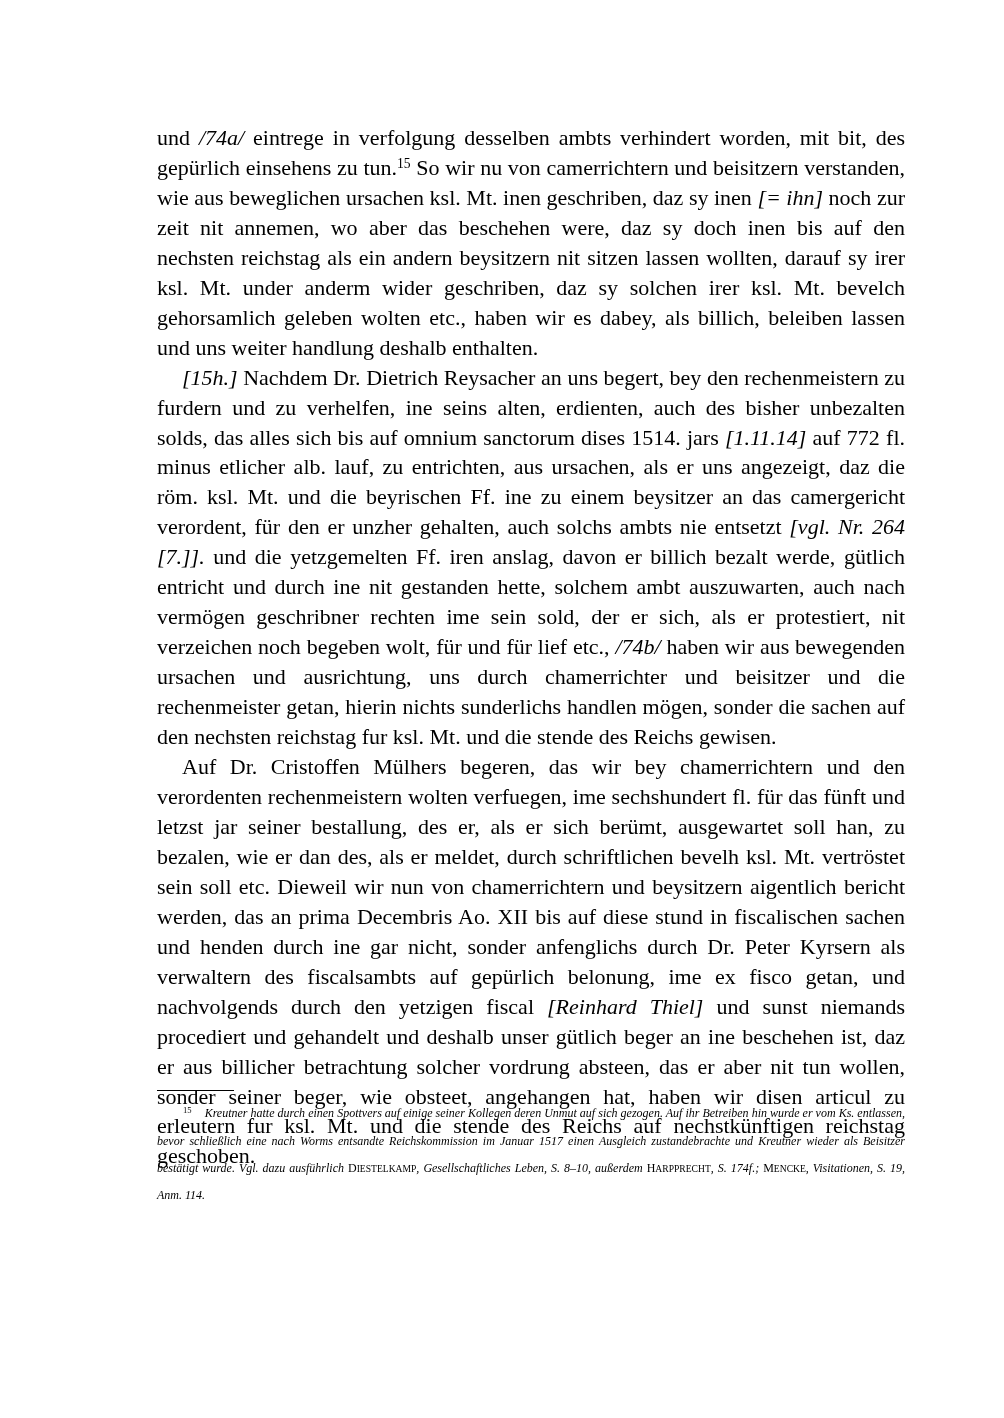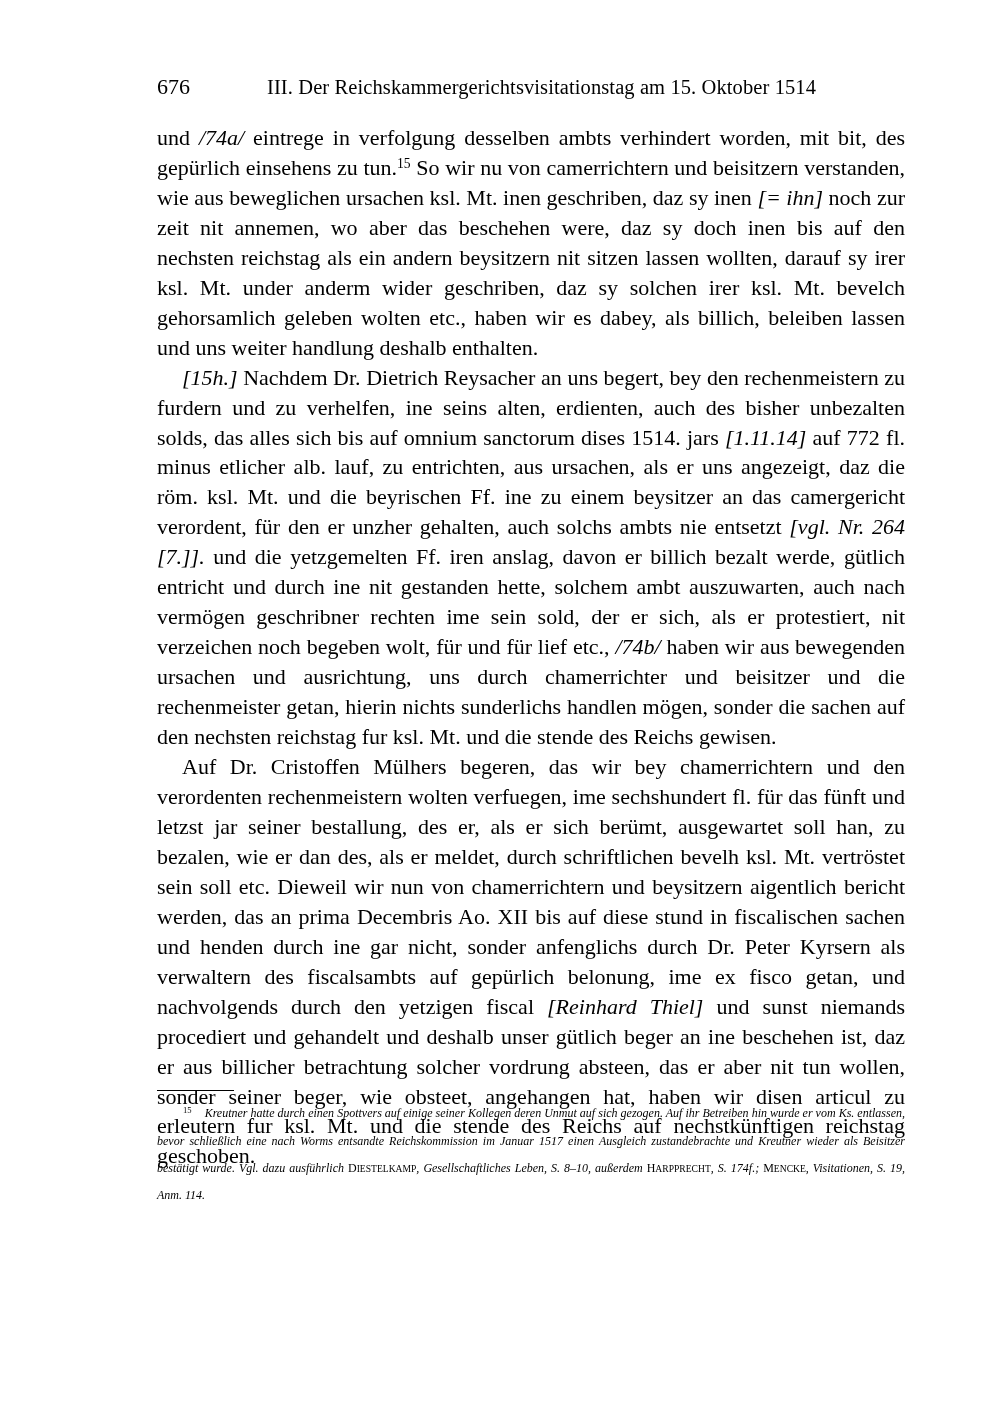--- a/index.html
+++ b/index.html
@@ -104,23 +104,20 @@
     font-style: normal;
   }
   .smallcaps-manual .sc-big { font-size: 1em; }
   .smallcaps-manual .sc-small { font-size: 0.80em; }
 </style>
 </head>
 <body>
 
 <div class="page">
 
-  <div class="runhead">
-    <span class="folio">676</span><span class="rh-title">III. Der Reichskammergerichtsvisitationstag am 15. Oktober 1514</span>
-  </div>
 
   <div class="textblock">
     <p class="para" id="para-1">und <span class="it">/74a/</span> eintrege in verfolgung desselben ambts verhindert worden, mit bit, des gepürlich einsehens zu tun.<sup class="fnref">15</sup> So wir nu von camerrichtern und beisitzern verstanden, wie aus beweglichen ursachen ksl. Mt. inen geschriben, daz sy inen <span class="it">[= ihn]</span> noch zur zeit nit annemen, wo aber das beschehen were, daz sy doch inen bis auf den nechsten reichstag als ein andern beysitzern nit sitzen lassen wollten, darauf sy irer ksl. Mt. under anderm wider geschriben, daz sy solchen irer ksl. Mt. bevelch gehorsamlich geleben wolten etc., haben wir es dabey, als billich, beleiben lassen und uns weiter handlung deshalb enthalten.</p>
     <p class="para indent" id="para-2"><span class="it">[15h.]</span> Nachdem Dr. Dietrich Reysacher an uns begert, bey den rechenmeistern zu furdern und zu verhelfen, ine seins alten, erdienten, auch des bisher unbezalten solds, das alles sich bis auf omnium sanctorum dises 1514. jars <span class="it">[1.11.14]</span> auf 772 fl. minus etlicher alb. lauf, zu entrichten, aus ursachen, als er uns angezeigt, daz die röm. ksl. Mt. und die beyrischen Ff. ine zu einem beysitzer an das camergericht verordent, für den er unzher gehalten, auch solchs ambts nie entsetzt <span class="it">[vgl. Nr. 264 [7.]].</span> und die yetzgemelten Ff. iren anslag, davon er billich bezalt werde, gütlich entricht und durch ine nit gestanden hette, solchem ambt auszuwarten, auch nach vermögen geschribner rechten ime sein sold, der er sich, als er protestiert, nit verzeichen noch begeben wolt, für und für lief etc., <span class="it">/74b/</span> haben wir aus bewegenden ursachen und ausrichtung, uns durch chamerrichter und beisitzer und die rechenmeister getan, hierin nichts sunderlichs handlen mögen, sonder die sachen auf den nechsten reichstag fur ksl. Mt. und die stende des Reichs gewisen.</p>
     <p class="para indent" id="para-3">Auf Dr. Cristoffen Mülhers begeren, das wir bey chamerrichtern und den verordenten rechenmeistern wolten verfuegen, ime sechshundert fl. für das fünft und letzst jar seiner bestallung, des er, als er sich berümt, ausgewartet soll han, zu bezalen, wie er dan des, als er meldet, durch schriftlichen bevelh ksl. Mt. vertröstet sein soll etc. Dieweil wir nun von chamerrichtern und beysitzern aigentlich bericht werden, das an prima Decembris Ao. XII bis auf diese stund in fiscalischen sachen und henden durch ine gar nicht, sonder anfenglichs durch Dr. Peter Kyrsern als verwaltern des fiscalsambts auf gepürlich belonung, ime ex fisco getan, und nachvolgends durch den yetzigen fiscal <span class="it">[Reinhard Thiel]</span> und sunst niemands procediert und gehandelt und deshalb unser gütlich beger an ine beschehen ist, daz er aus billicher betrachtung solcher vordrung absteen, das er aber nit tun wollen, sonder seiner beger, wie obsteet, angehangen hat, haben wir disen articul zu erleutern fur ksl. Mt. und die stende des Reichs auf nechstkünftigen reichstag geschoben.</p>
   </div>
 
   <div class="footnotes">
     <div class="fn-rule"></div>
     <p class="footnote" id="footnote-15"><span class="fn-num">15</span><span class="it">Kreutner hatte durch einen Spottvers auf einige seiner Kollegen deren Unmut auf sich gezogen. Auf ihr Betreiben hin wurde er vom Ks. entlassen, bevor schließlich eine nach Worms entsandte Reichskommission im Januar 1517 einen Ausgleich zustandebrachte und Kreutner wieder als Beisitzer bestätigt wurde. Vgl. dazu ausführlich </span><span class="smallcaps-manual"><span class="sc-big">D</span><span class="sc-small">IESTELKAMP</span></span><span class="it">, Gesellschaftliches Leben, S. 8–10, außerdem </span><span class="smallcaps-manual"><span class="sc-big">H</span><span class="sc-small">ARPPRECHT</span></span><span class="it">, S. 174f.; </span><span class="smallcaps-manual"><span class="sc-big">M</span><span class="sc-small">ENCKE</span></span><span class="it">, Visitationen, S. 19, Anm. 114.</span></p>

